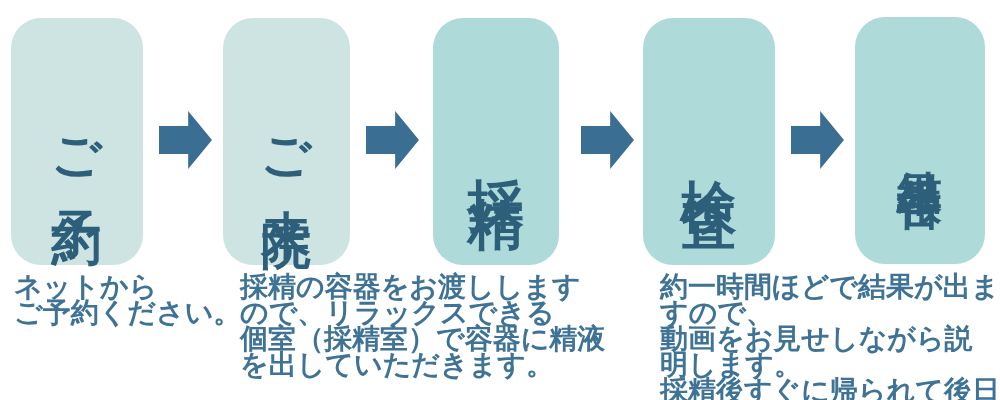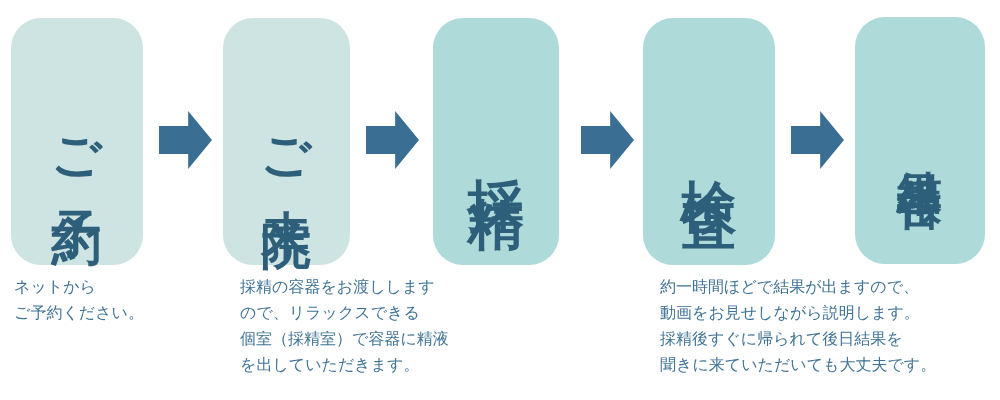--- a/index.html
+++ b/index.html
@@ -61,22 +61,22 @@
     clip-path: polygon(0 26%, 55% 26%, 55% 0, 100% 50%, 55% 100%, 55% 74%, 0 74%);
   }
   .arrow-1 { left: 159px; }
   .arrow-2 { left: 366px; }
   .arrow-3 { left: 581px; }
   .arrow-4 { left: 791px; }
 
   .step-desc {
     position: absolute;
     top: 274px;
-    font-size: 16px;
-    font-weight: normal;
+    font-size: 28px;
+    font-weight: bold;
     line-height: 26px;
     color: var(--desc-color);
     white-space: pre-line;
   }
   .desc-1 { left: 14px; }
   .desc-2 { left: 240px; }
   .desc-3 { left: 612px; margin-left: 48px; }
 </style>
 </head>
 <body>

